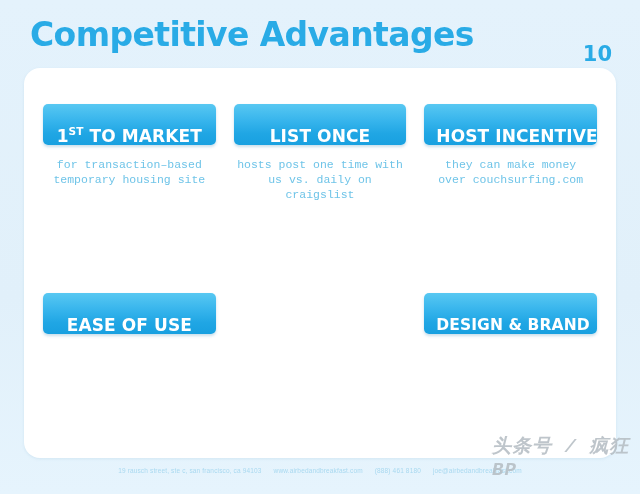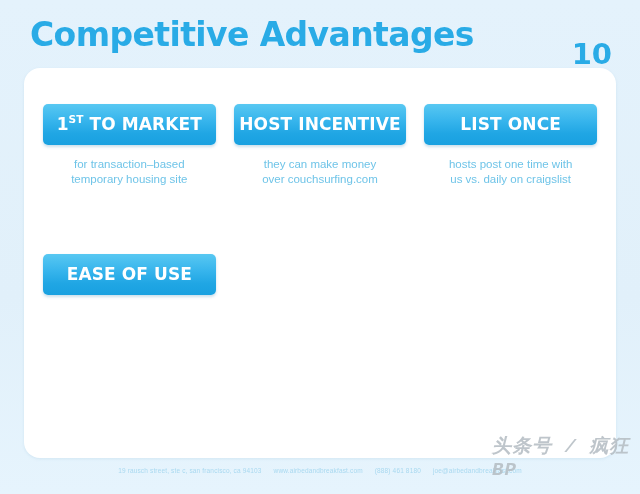--- a/index.html
+++ b/index.html
@@ -40,21 +40,21 @@
   .slide-title {
     font-size: 33px;
     font-weight: bold;
     color: #29abe6;
     letter-spacing: -0.6px;
     line-height: 1;
     white-space: nowrap;
     font-family: "DejaVu Sans", sans-serif;
   }
   .slide-number {
-    font-size: 29px;
+    font-size: 21px;
     font-weight: bold;
     color: #29abe6;
     line-height: 1;
     font-family: "DejaVu Sans", sans-serif;
     margin-top: 40px;
   }
 
   
   .card {
     position: absolute;
@@ -78,56 +78,56 @@
     flex-wrap: wrap;
   }
 
   .cell {
     width: 33.3333%;
     box-sizing: border-box;
     padding: 0 9px;
     text-align: center;
   }
   .cell.row2 {
-    margin-top: 67px;
+    margin-top: 91px;
   }
 
   .pill {
     display: block;
     width: 100%;
     height: 41px;
     line-height: 41px;
     border: 0;
     border-radius: 5px;
     background: linear-gradient(180deg, #58c8f2 0%, #36b4ec 42%, #20a6e4 72%, #18a0e0 100%);
     box-shadow: 0 2px 3px rgba(80, 150, 190, 0.30);
     color: #ffffff;
     font-family: "DejaVu Sans", sans-serif;
     font-size: 17px;
     font-weight: bold;
     letter-spacing: 0.1px;
     text-transform: uppercase;
     white-space: nowrap;
     overflow: hidden;
     text-align: center;
-    padding: 0;
+    padding: 12px;
   }
   .pill.small-text { font-size: 15.5px; }
   .pill sup {
     font-size: 0.62em;
     vertical-align: super;
     line-height: 0;
   }
 
   .caption {
     margin-top: 12px;
     font-size: 11.5px;
     line-height: 15px;
     color: #6fc4e8;
-    font-family: Liberation Sans, sans-serif;
+    font-family: Liberation Mono, monospace;
     white-space: pre-line;
   }
 
   
   .footer {
     position: absolute;
     left: 0;
     top: 466px;
     width: 640px;
     text-align: center;
@@ -172,39 +172,40 @@
   <div class="card">
     <div class="grid">
 
       <div class="cell">
         <button class="pill"><span>1</span><sup>st</sup><span> TO MARKET</span></button>
         <div class="caption">for transaction–based
 temporary housing site</div>
       </div>
 
       <div class="cell">
+        <button class="pill">LIST ONCE</button>
+        <div class="caption">hosts post one time with
+us vs. daily on craigslist</div>
+      </div>
+
+      <div class="cell">
         <button class="pill">HOST INCENTIVE</button>
         <div class="caption">they can make money
 over couchsurfing.com</div>
       </div>
 
-      <div class="cell">
-        <button class="pill">LIST ONCE</button>
-        <div class="caption">hosts post one time with
-us vs. daily on craigslist</div>
-      </div>
-
       <div class="cell row2">
         <button class="pill">EASE OF USE</button>
       </div>
 
       <div class="cell row2">
       </div>
 
       <div class="cell row2">
+        <button class="pill small-text">DESIGN &amp; BRAND</button>
       </div>
 
     </div>
   </div>
 
   <div class="footer">
     <span>19 rausch street, ste c, san francisco, ca 94103</span><span>www.airbedandbreakfast.com</span><span>(888) 461 8180</span><span>joe@airbedandbreakfast.com</span>
   </div>
 
   <div class="watermark">头条号 / 疯狂BP</div>

